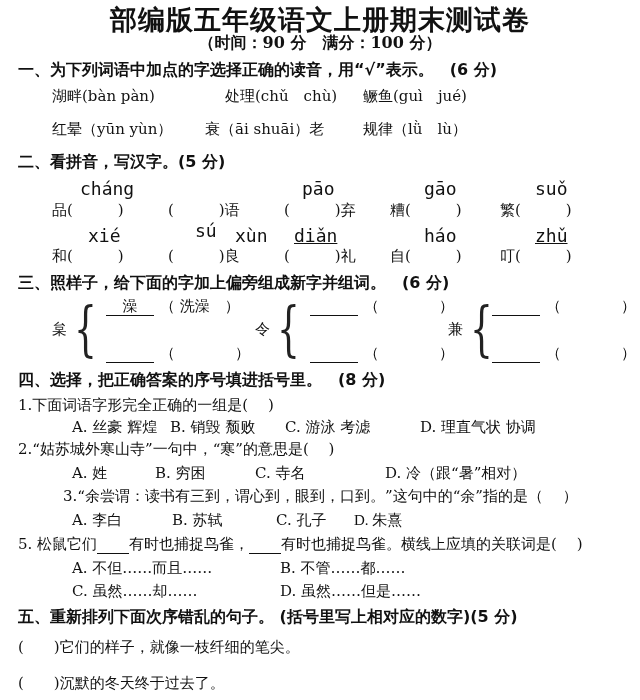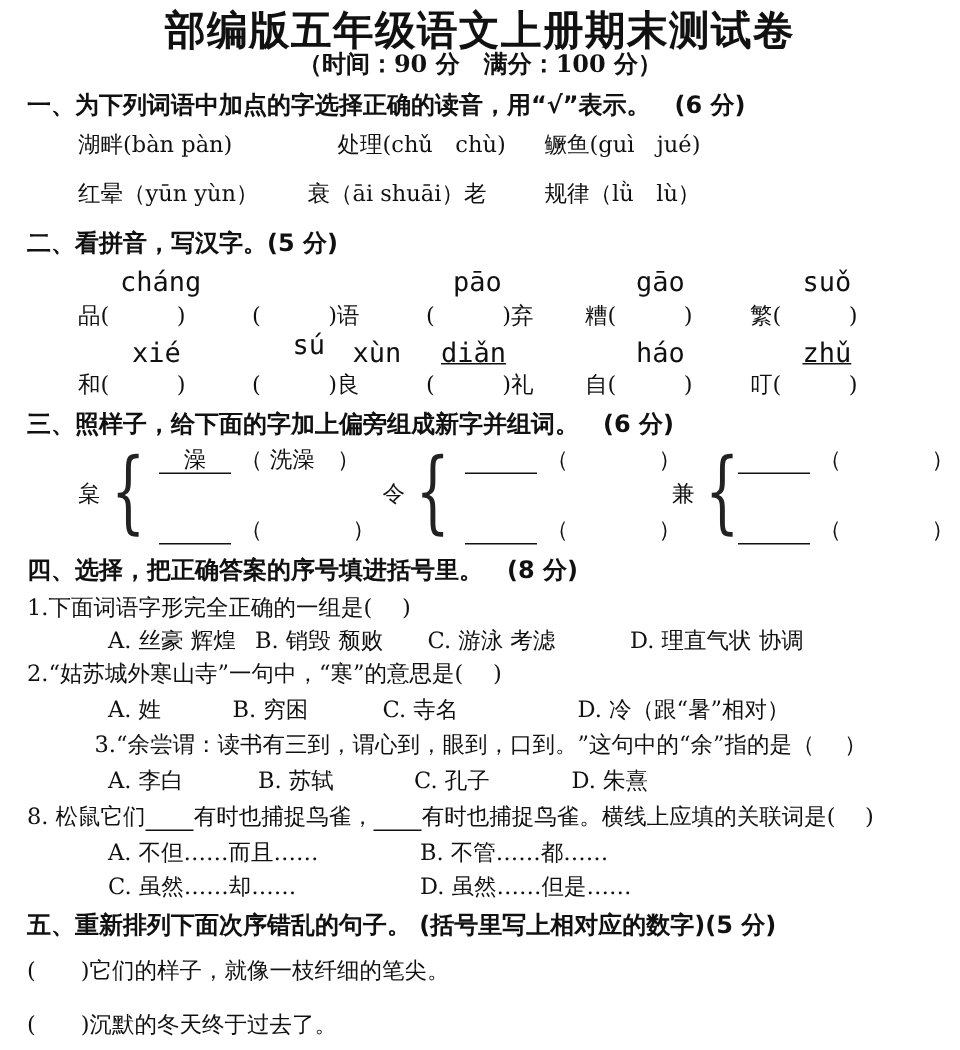--- a/index.html
+++ b/index.html
@@ -84,24 +84,24 @@
 <div class="abs q" style="left:18px;top:440px;">2.“姑苏城外寒山寺”一句中，“寒”的意思是(　 )</div>
 <div class="abs q" style="left:72px;top:464px;">A. 姓</div>
 <div class="abs q" style="left:155px;top:464px;">B. 穷困</div>
 <div class="abs q" style="left:255px;top:464px;">C. 寺名</div>
 <div class="abs q" style="left:345px;top:464px;margin-left:40px;">D. 冷（跟“暑”相对）</div>
 
 <div class="abs q" style="left:18px;top:487px;margin-left:45px;">3.“余尝谓：读书有三到，谓心到，眼到，口到。”这句中的“余”指的是（　 ）</div>
 <div class="abs q" style="left:72px;top:511px;">A. 李白</div>
 <div class="abs q" style="left:172px;top:511px;">B. 苏轼</div>
 <div class="abs q" style="left:276px;top:511px;">C. 孔子</div>
-<div class="abs q" style="left:381px;top:511px;">D. 朱熹</div>
+<div class="abs q" style="left:354px;top:511px;font-family:Liberation Serif, serif;">D. 朱熹</div>
 
 <div class="abs q" style="left:18px;top:535px;">
-  <span>8. 松鼠它们</span><span class="blank" style="width:32px;">&nbsp;</span><span>有时也捕捉鸟雀，</span><span class="blank" style="width:32px;">&nbsp;</span><span>有时也捕捉鸟雀。横线上应填的关联词是(　 )</span>
+  <span>5. 松鼠它们</span><span class="blank" style="width:32px;">&nbsp;</span><span>有时也捕捉鸟雀，</span><span class="blank" style="width:32px;">&nbsp;</span><span>有时也捕捉鸟雀。横线上应填的关联词是(　 )</span>
 </div>
 <div class="abs q" style="left:72px;top:559px;">A. 不但……而且……</div>
 <div class="abs q" style="left:280px;top:559px;">B. 不管……都……</div>
 <div class="abs q" style="left:72px;top:582px;">C. 虽然……却……</div>
 <div class="abs q" style="left:280px;top:582px;">D. 虽然……但是……</div>
 
 <div class="abs sec" style="left:18px;top:607px;">五、重新排列下面次序错乱的句子。 (括号里写上相对应的数字)(5 分)</div>
 <div class="abs q" style="left:18px;top:638px;">(　　)它们的样子，就像一枝纤细的笔尖。</div>
 <div class="abs q" style="left:18px;top:674px;">(　　)沉默的冬天终于过去了。</div>
 

